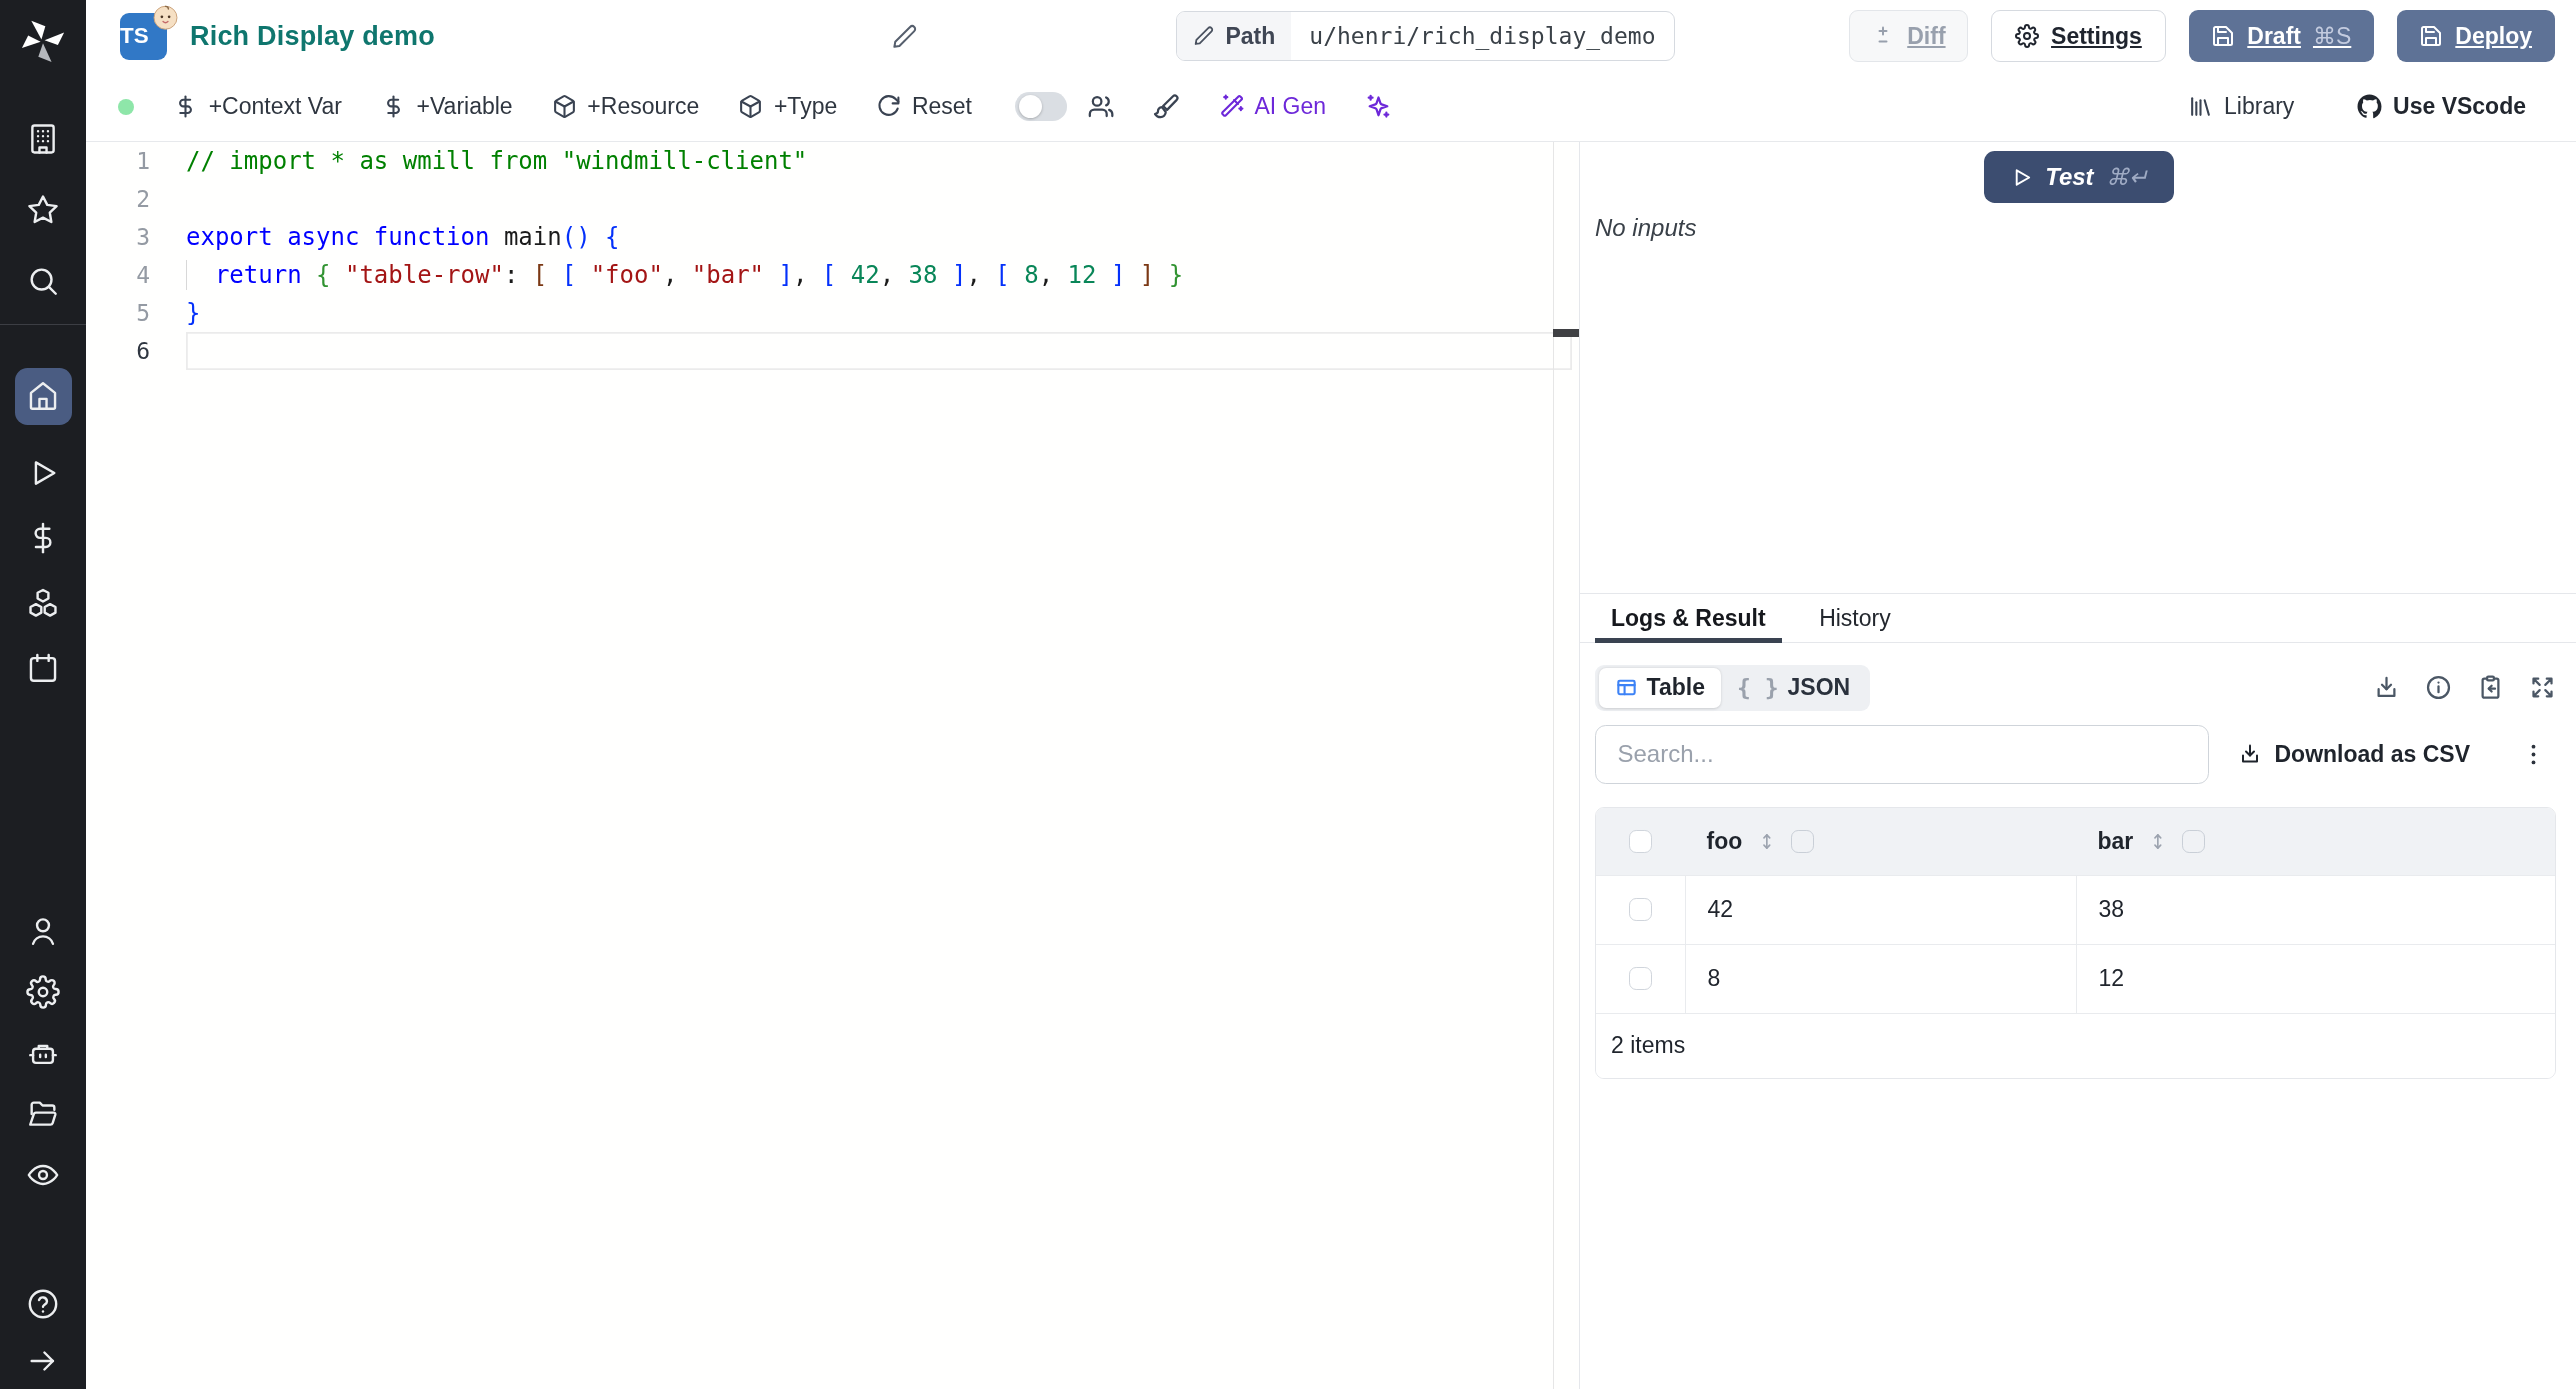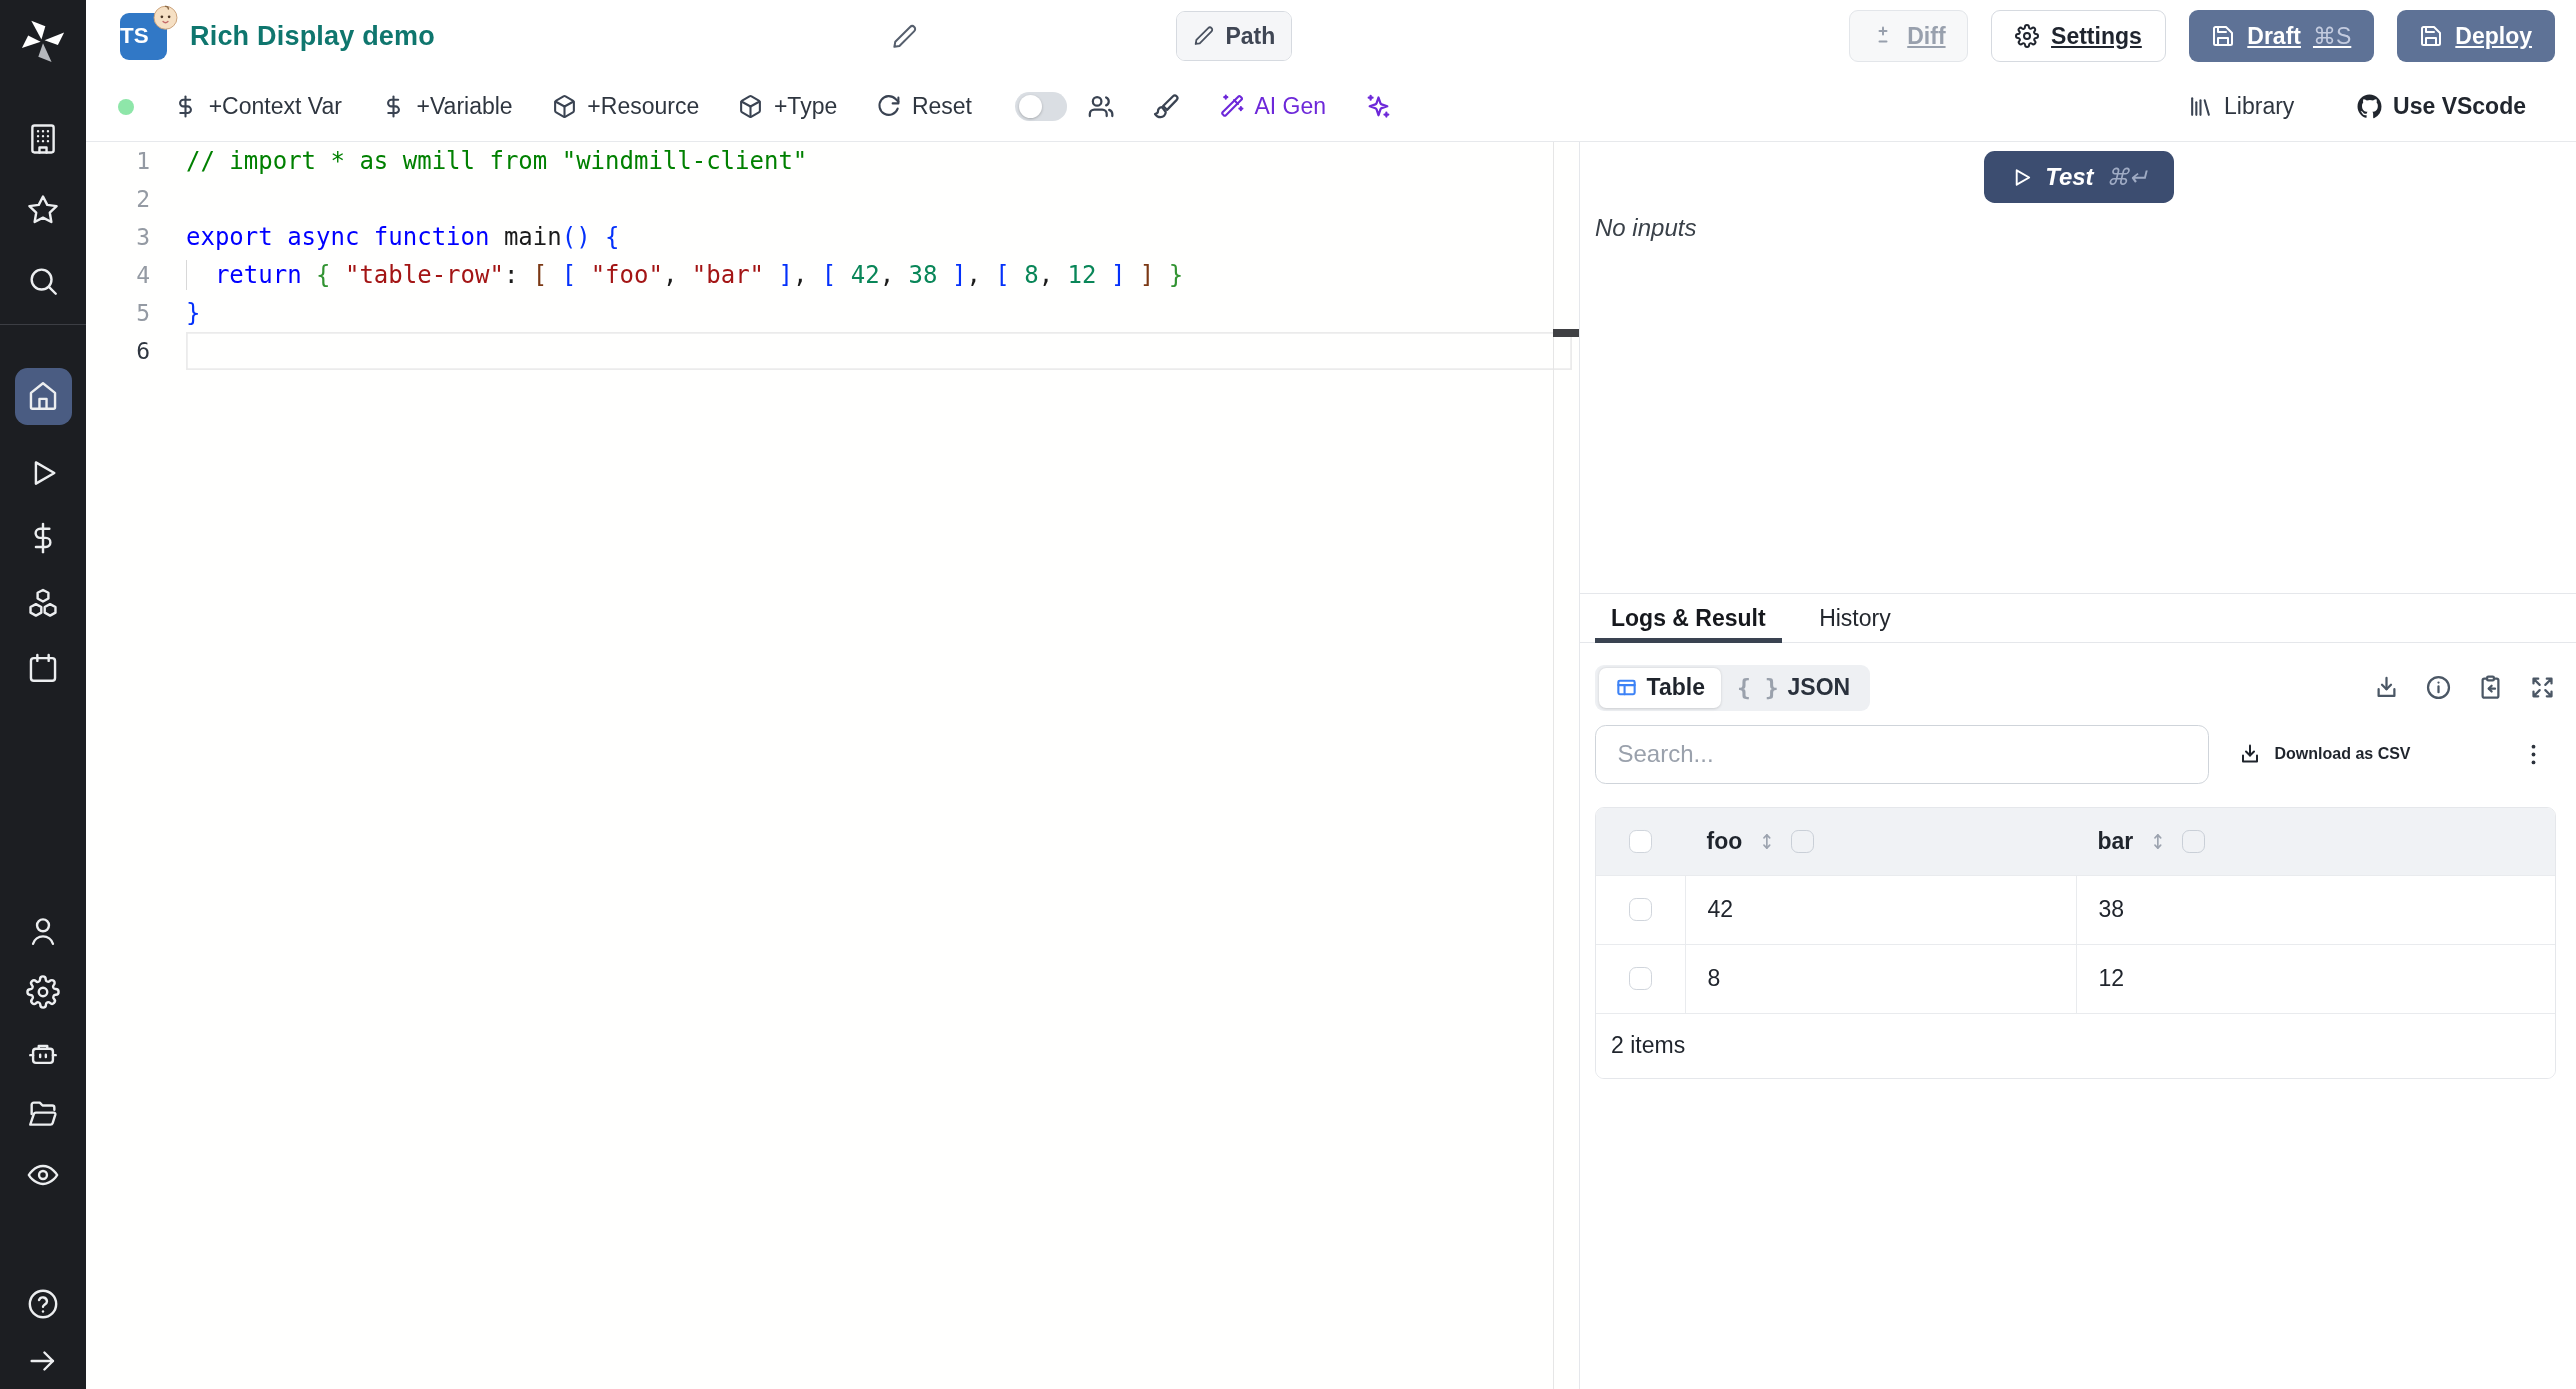--- a/index.html
+++ b/index.html
@@ -97,21 +97,21 @@
   .seg-btn svg.ic { width:23px; height:23px; color:#3c82f6; stroke-width:2.2; }
   .brace-glyph { color:#9aa1ac; font-weight:700; font-size:23px; font-family:"DejaVu Sans Mono", monospace; }
   .icon-row { display:flex; align-items:center; gap:25px; color:#4b5765; }
   .icon-row .rp-icon { cursor:pointer; }
   .icon-row svg.ic { width:27px; height:27px; }
 
   .search-row { margin-top:13.4px; display:flex; align-items:center; }
   .search-input { width:614px; height:59px; border:0.9px solid #cfd4da; border-radius:10.7px; padding:0 21.5px; font-size:24px;
     color:#20242c; outline:none; font-family:"Liberation Sans", sans-serif; }
   .search-input::placeholder { color:#9aa1ac; }
-  .csv-btn { margin-left:29px; display:flex; align-items:center; gap:12.5px; font-size:16px; font-weight:600; color:#1f242c; cursor:pointer; }
+  .csv-btn { margin-left:29px; display:flex; align-items:center; gap:12.5px; font-size:23px; font-weight:600; color:#1f242c; cursor:pointer; }
   .csv-btn svg.ic { width:24px; height:24px; }
   .kebab { margin-left:auto; margin-right:9px; color:#2d333d; cursor:pointer; }
   .kebab svg { display:block; }
 
   .rtable { margin-top:23px; border:0.9px solid #e5e7eb; border-radius:9px; overflow:hidden; }
   .thead { height:67px; background:#f0f2f5; display:flex; align-items:center; }
   .col-check { width:89px; display:flex; justify-content:center; flex-shrink:0; }
   .col-foo { width:391px; flex-shrink:0; display:flex; align-items:center; gap:14.3px; padding-left:21.5px; }
   .col-bar { flex:1; display:flex; align-items:center; gap:14.3px; padding-left:21.5px; }
   .th-label { font-size:23px; font-weight:700; color:#1f242c; }
@@ -267,20 +267,21 @@
           </svg>
       </span>
 
       <div class="path-pill">
         <div class="path-left">
           <svg class="ic" viewBox="0 0 24 24">
               <path d="M17 3.5a2.6 2.6 0 0 1 3.7 3.7L7.5 20.4 3 21.2l.8-4.5z"></path>
             </svg>
           <span>Path</span>
         </div>
+        <div class="path-value">u/henri/rich_display_demo</div>
       </div>
 
       <div class="hdr-right">
         <div class="btn btn-diff">
           <svg class="ic" viewBox="0 0 24 24">
               <path d="M12 3.5v7"></path>
               <path d="M8.5 7h7"></path>
               <path d="M8.5 17.5h7"></path>
             </svg>
           <span>Diff</span>

